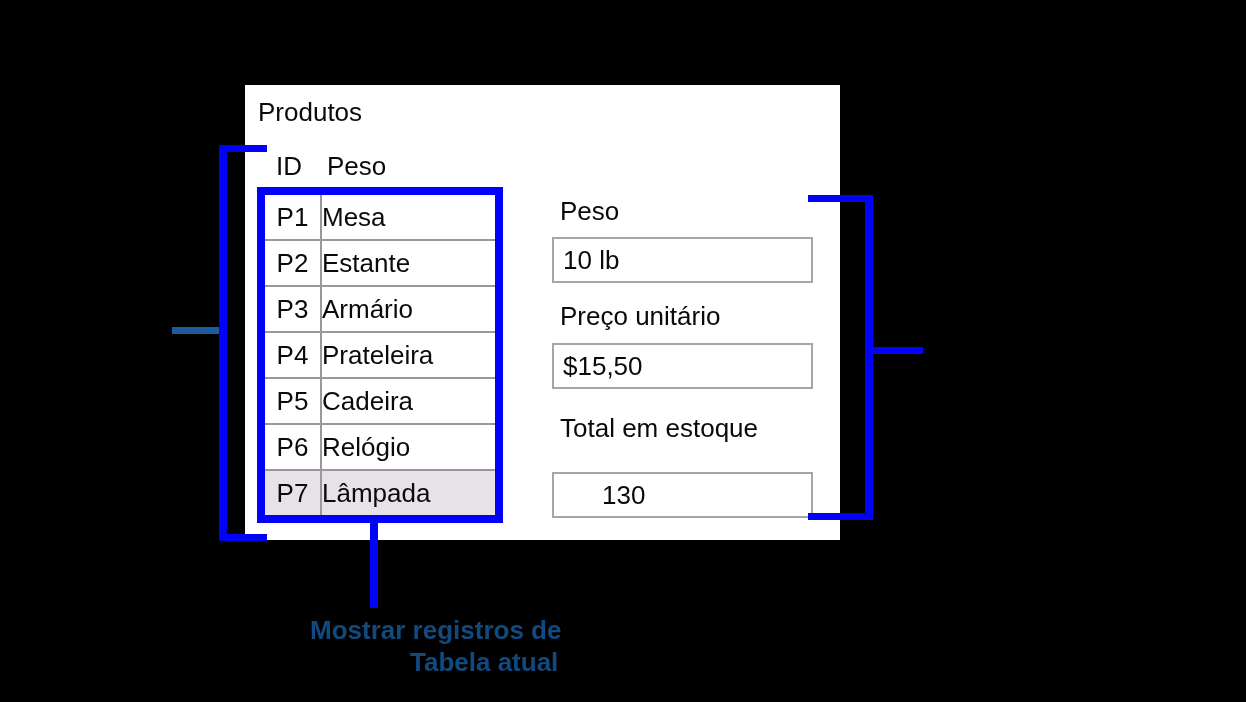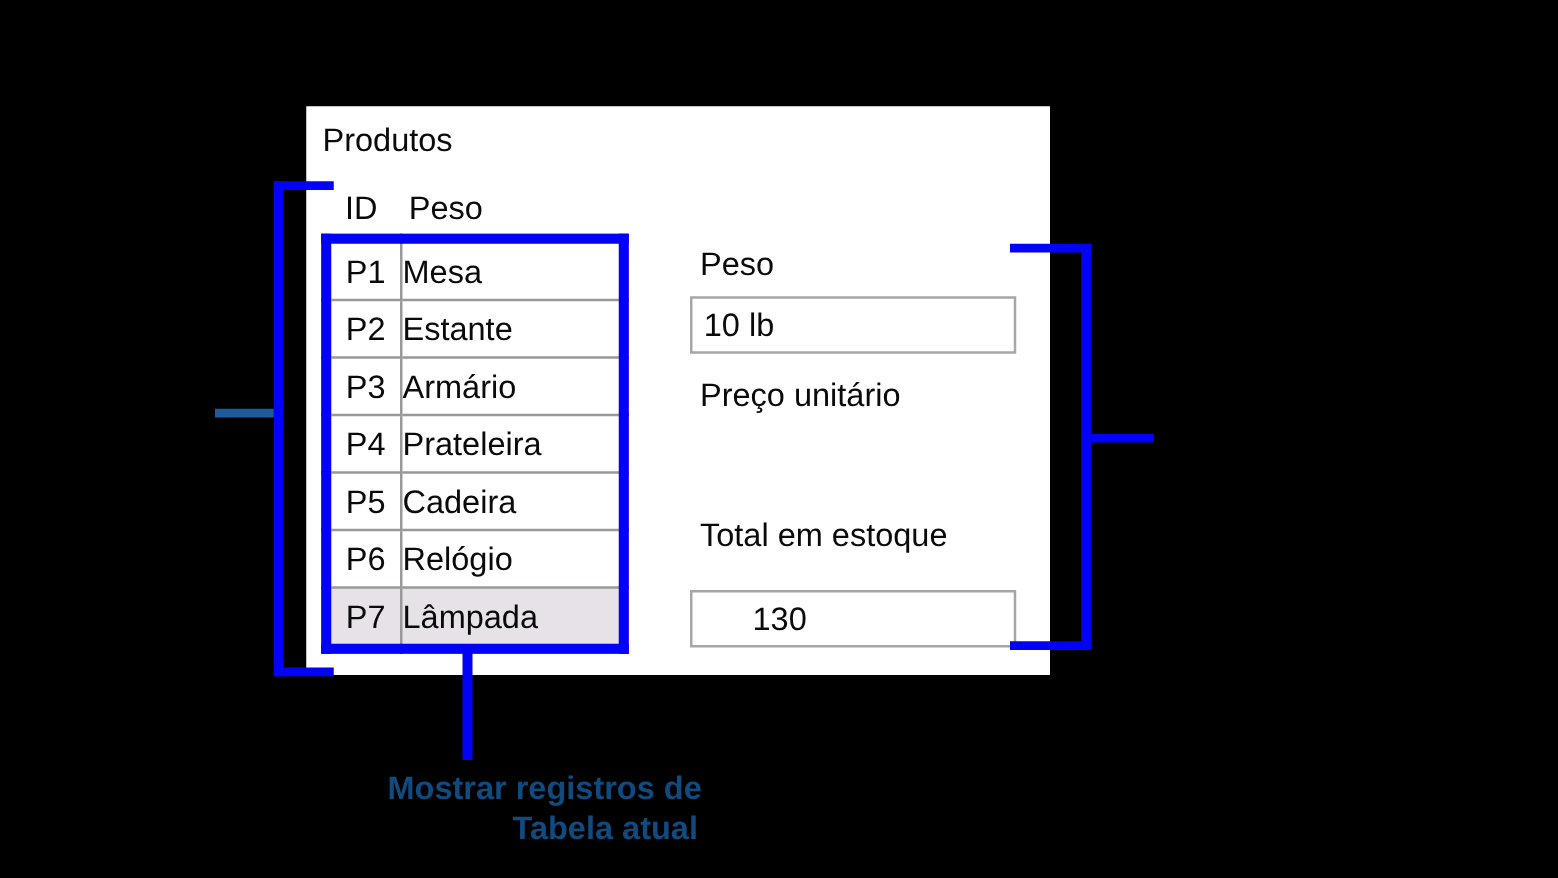--- a/index.html
+++ b/index.html
@@ -171,20 +171,21 @@
           <td class="id-cell">P7</td>
           <td class="name-cell">Lâmpada</td>
         </tr>
       </tbody>
   </table>
 
   <div class="field-label label-peso">Peso</div>
   <div class="field-box box-peso">10 lb</div>
 
   <div class="field-label label-preco">Preço unitário</div>
+  <div class="field-box box-preco">$15,50</div>
 
   <div class="field-label label-total">Total em estoque</div>
   <div class="field-box box-total">130</div>
 
   <div class="bar lb-vert"></div>
   <div class="bar lb-top"></div>
   <div class="bar lb-bottom"></div>
   <div class="bar left-tick"></div>
 
   <div class="bar rb-vert"></div>

